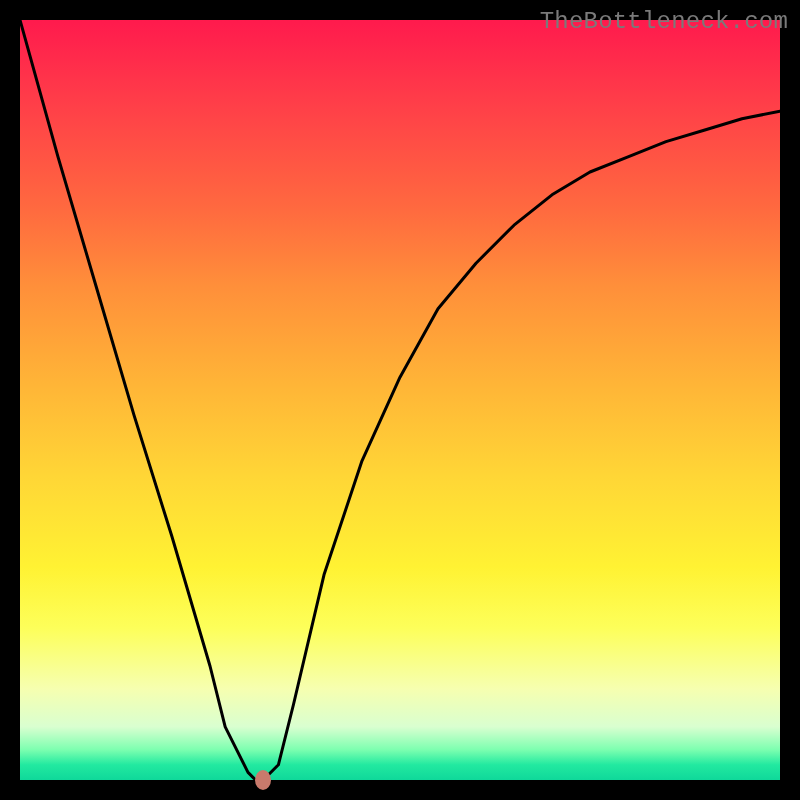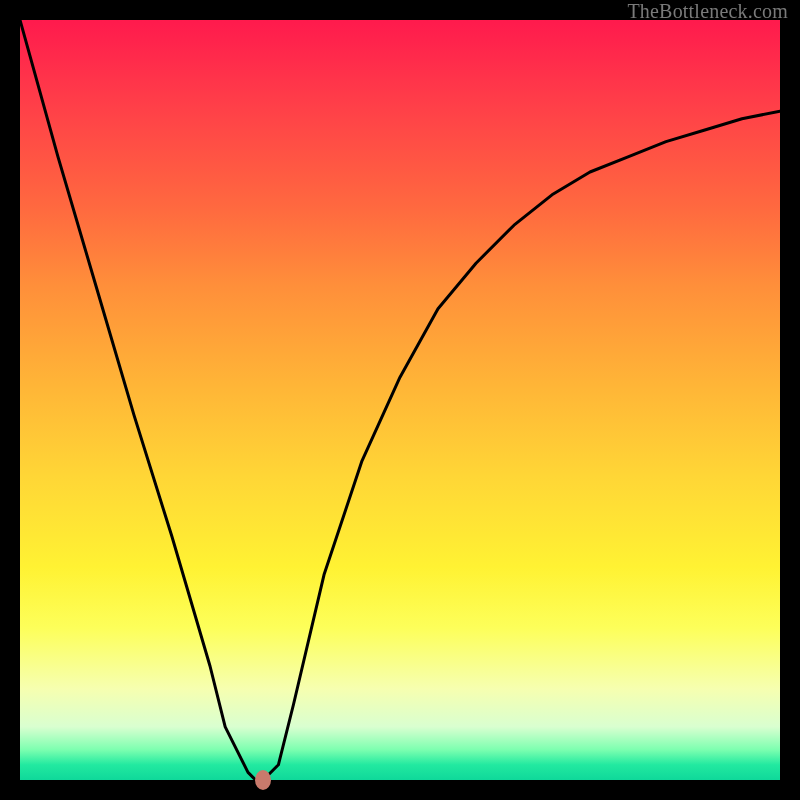--- a/index.html
+++ b/index.html
@@ -42,25 +42,25 @@
   }
   svg.curve {
     position: absolute;
     left: 0;
     top: 0;
     width: 760px;
     height: 760px;
   }
   .watermark {
     position: absolute;
-    top: 0;
+    top: 8px;
     right: 12px;
     color: #7a7a7a;
-    font-family: Liberation Serif, serif;
-    font-size: 20px;
+    font-family: Liberation Mono, monospace;
+    font-size: 24px;
     letter-spacing: 0.2px;
     user-select: none;
   }
   .dot {
     position: absolute;
     width: 16px;
     height: 20px;
     border-radius: 50%;
     background: #c97a6c;
     transform: translate(-50%, -50%);

